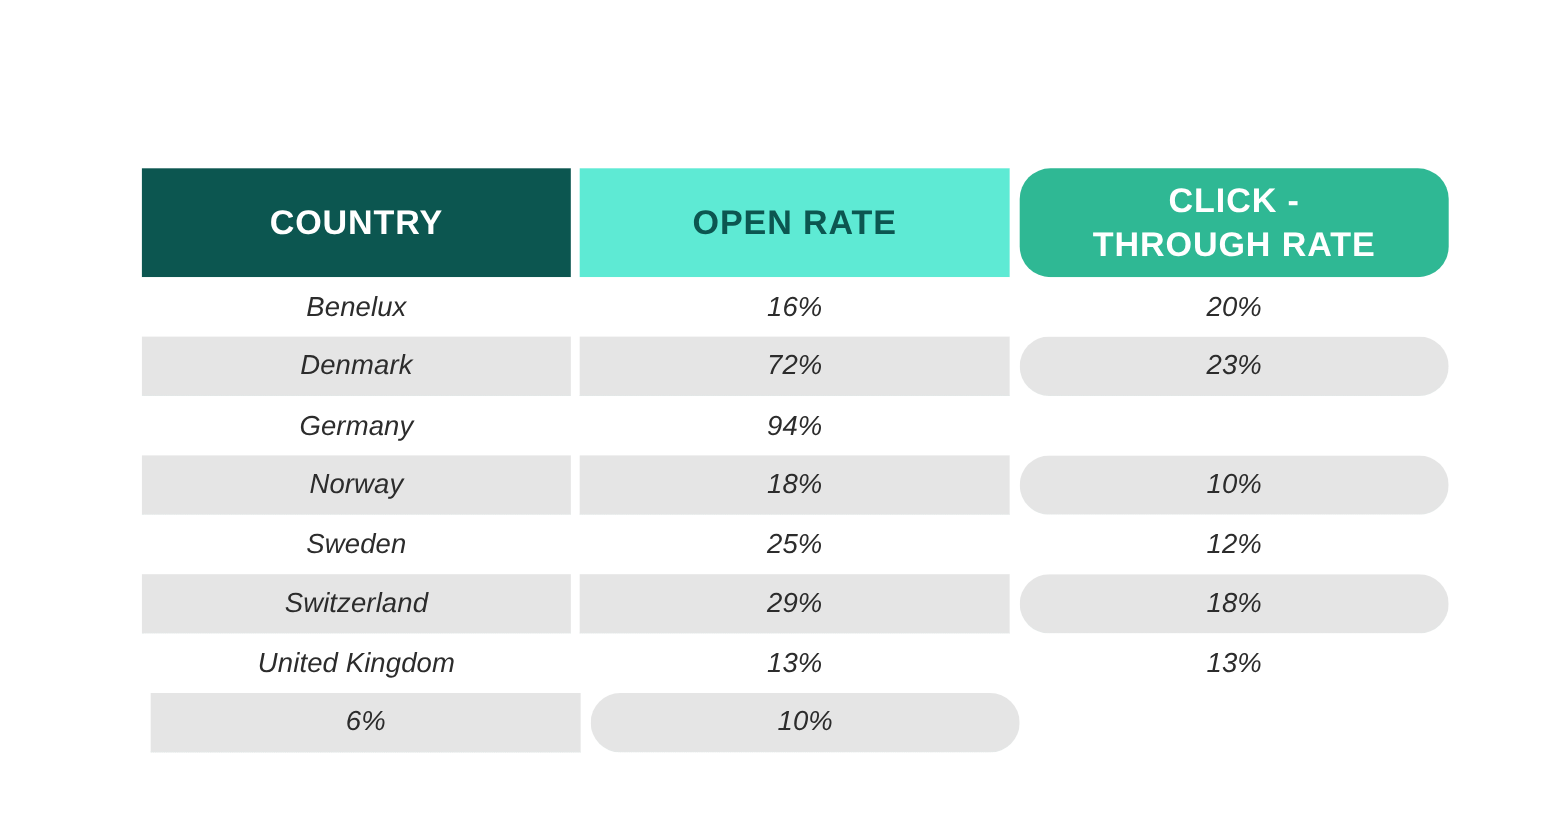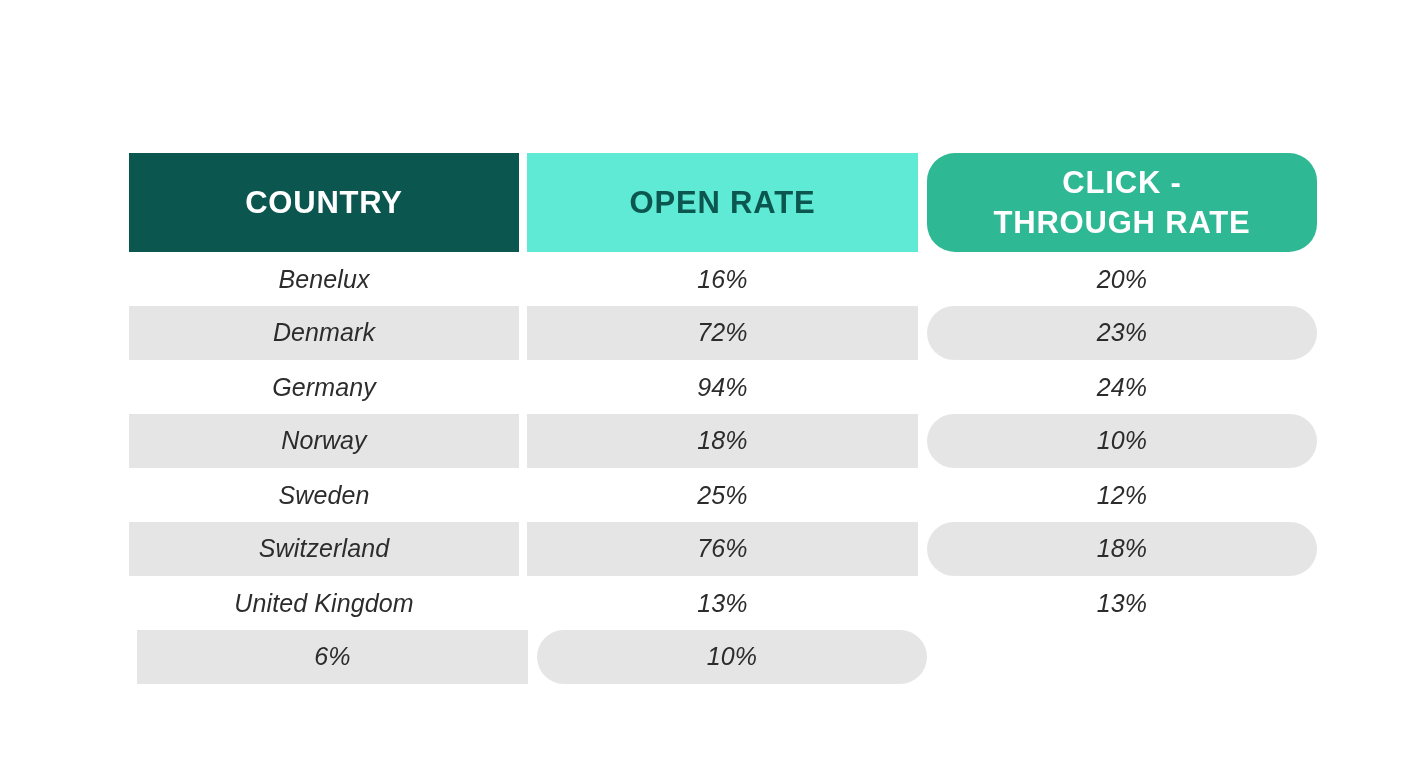--- a/index.html
+++ b/index.html
@@ -139,21 +139,20 @@
         <div class="td col-open">72%</div>
         <div class="gap-b"></div>
         <div class="td col-ctr">23%</div>
       </div>
 
       <div class="tr plain">
         <div class="td col-country">Germany</div>
         <div class="gap"></div>
         <div class="td col-open">94%</div>
         <div class="gap-b"></div>
-        <div class="td col-ctr">24%</div>
       </div>
 
       <div class="tr shade">
         <div class="td col-country">Norway</div>
         <div class="gap"></div>
         <div class="td col-open">18%</div>
         <div class="gap-b"></div>
         <div class="td col-ctr">10%</div>
       </div>
 
@@ -161,21 +160,21 @@
         <div class="td col-country">Sweden</div>
         <div class="gap"></div>
         <div class="td col-open">25%</div>
         <div class="gap-b"></div>
         <div class="td col-ctr">12%</div>
       </div>
 
       <div class="tr shade">
         <div class="td col-country">Switzerland</div>
         <div class="gap"></div>
-        <div class="td col-open">76%</div>
+        <div class="td col-open">29%</div>
         <div class="gap-b"></div>
         <div class="td col-ctr">18%</div>
       </div>
 
       <div class="tr plain">
         <div class="td col-country">United Kingdom</div>
         <div class="gap"></div>
         <div class="td col-open">13%</div>
         <div class="gap-b"></div>
         <div class="td col-ctr">13%</div>

